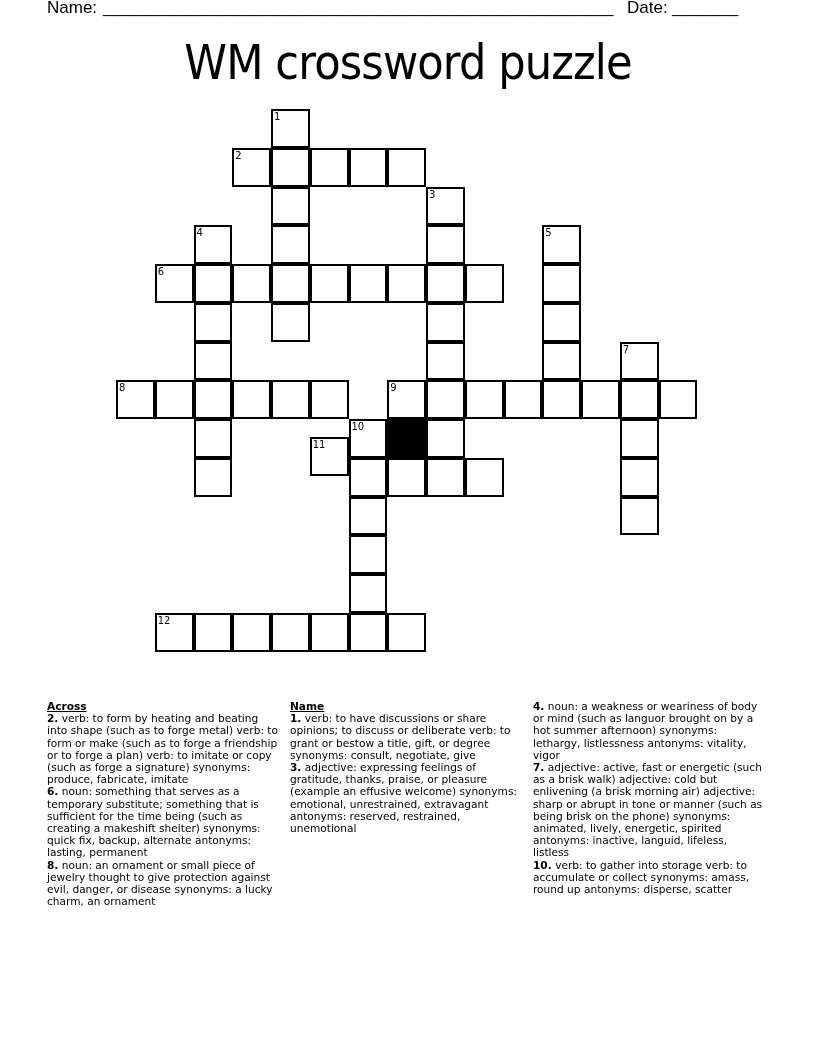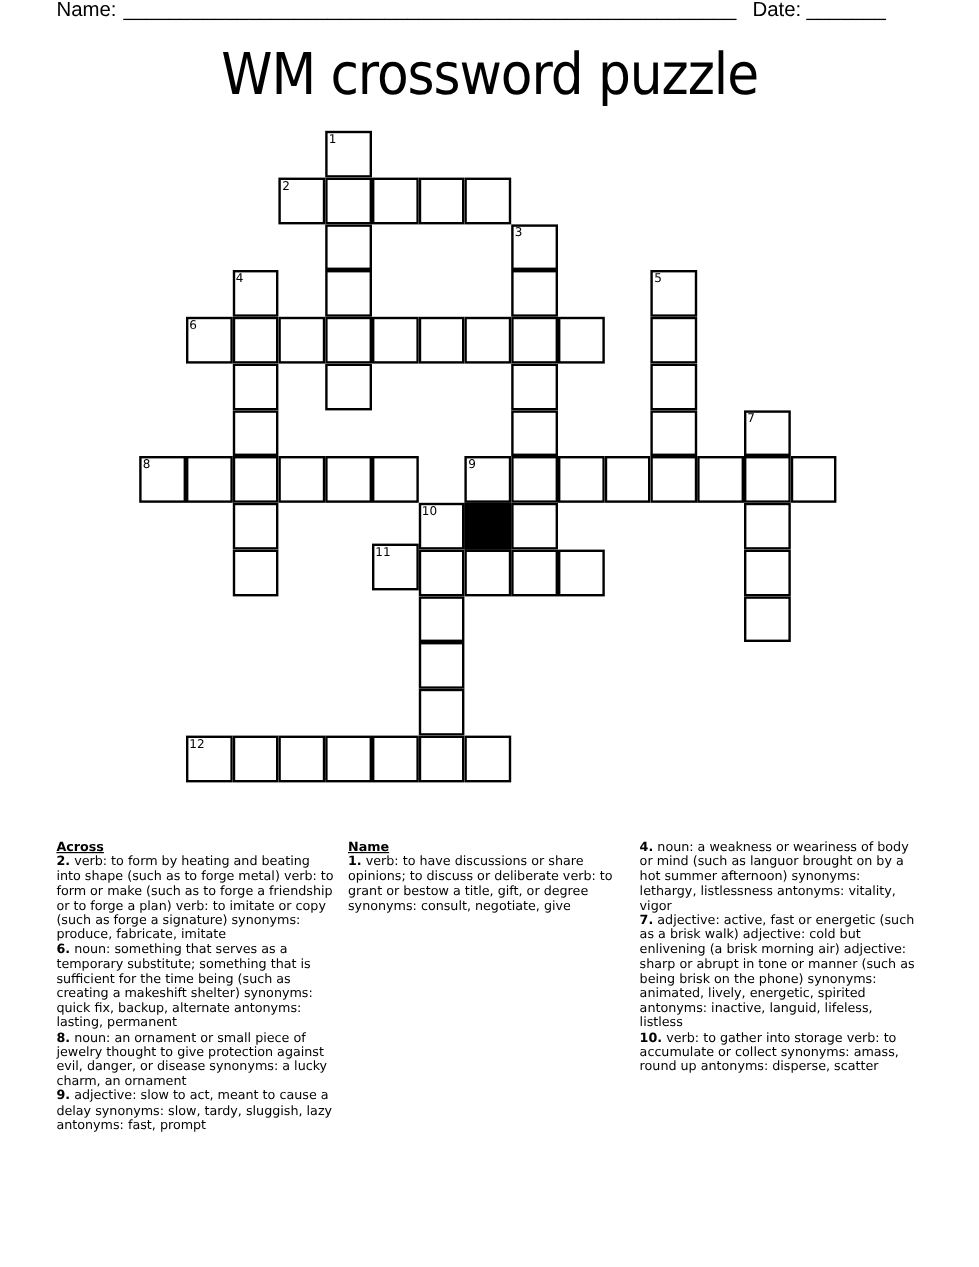--- a/index.html
+++ b/index.html
@@ -121,21 +121,21 @@
     <div class="cell" style="left: 465px; top: 271.25px;"></div>
     <div class="cell" style="left: 542.5px; top: 271.25px;"></div>
     <div class="cell" style="left: 232.5px; top: 310px; text-decoration: underline;">
       <span class="num">10</span>
     </div>
     <div class="cell" style="left: 232.5px; top: 348.75px;"></div>
     <div class="cell" style="left: 232.5px; top: 387.5px;"></div>
     <div class="cell" style="left: 232.5px; top: 426.25px;"></div>
     <div class="cell" style="left: 232.5px; top: 465px;"></div>
     <div class="cell" style="left: 232.5px; top: 503.75px;"></div>
-    <div class="cell" style="left: 193.75px; top: 344px;">
+    <div class="cell" style="left: 193.75px; top: 328px;">
       <span class="num">11</span>
     </div>
     <div class="cell" style="left: 271.25px; top: 348.75px;"></div>
     <div class="cell" style="left: 310px; top: 348.75px;"></div>
     <div class="cell" style="left: 348.75px; top: 348.75px;"></div>
     <div class="cell" style="left: 38.75px; top: 503.75px;">
       <span class="num">12</span>
     </div>
     <div class="cell" style="left: 77.5px; top: 503.75px;"></div>
     <div class="cell" style="left: 116.25px; top: 503.75px;"></div>
@@ -143,25 +143,25 @@
     <div class="cell" style="left: 193.75px; top: 503.75px;"></div>
     <div class="cell" style="left: 271.25px; top: 503.75px;"></div>
     <div class="cell black" style="left: 271.25px; top: 310px;"></div>
   </div>
 
 <div class="clues col1">
   <div class="section-title">Across</div>
   <p class="clue"><span class="clue-num">2.</span><span> verb: to form by heating and beating into shape (such as to forge metal) verb: to form or make (such as to forge a friendship or to forge a plan) verb: to imitate or copy (such as forge a signature) synonyms: produce, fabricate, imitate</span></p>
   <p class="clue"><span class="clue-num">6.</span><span> noun: something that serves as a temporary substitute; something that is sufficient for the time being (such as creating a makeshift shelter) synonyms: quick fix, backup, alternate antonyms: lasting, permanent</span></p>
   <p class="clue"><span class="clue-num">8.</span><span> noun: an ornament or small piece of jewelry thought to give protection against evil, danger, or disease synonyms: a lucky charm, an ornament</span></p>
-  <p class="clue"><span class="clue-num">9.</span><span> adjective: slow to act, meant to cause a delay synonyms: slow, tardy, sluggish, lazy antonyms: fast, prompt</span></p>
 </div>
 
 <div class="clues col2">
   <div class="section-title">Name</div>
   <p class="clue"><span class="clue-num">1.</span><span> verb: to have discussions or share opinions; to discuss or deliberate verb: to grant or bestow a title, gift, or degree synonyms: consult, negotiate, give</span></p>
+  <p class="clue"><span class="clue-num">3.</span><span> adjective: expressing feelings of gratitude, thanks, praise, or pleasure (example an effusive welcome) synonyms: emotional, unrestrained, extravagant antonyms: reserved, restrained, unemotional</span></p>
 </div>
 
 <div class="clues col3">
   <p class="clue"><span class="clue-num">4.</span><span> noun: a weakness or weariness of body or mind (such as languor brought on by a hot summer afternoon) synonyms: lethargy, listlessness antonyms: vitality, vigor</span></p>
   <p class="clue"><span class="clue-num">7.</span><span> adjective: active, fast or energetic (such as a brisk walk) adjective: cold but enlivening (a brisk morning air) adjective: sharp or abrupt in tone or manner (such as being brisk on the phone) synonyms: animated, lively, energetic, spirited antonyms: inactive, languid, lifeless, listless</span></p>
   <p class="clue"><span class="clue-num">10.</span><span> verb: to gather into storage verb: to accumulate or collect synonyms: amass, round up antonyms: disperse, scatter</span></p>
 </div>
 
 </body></html>

